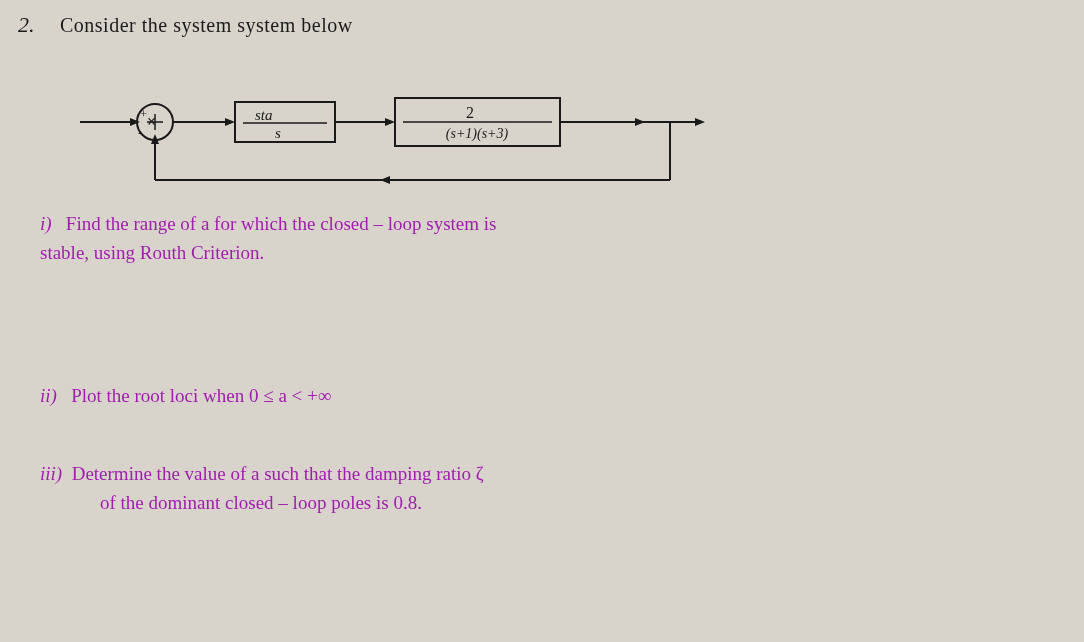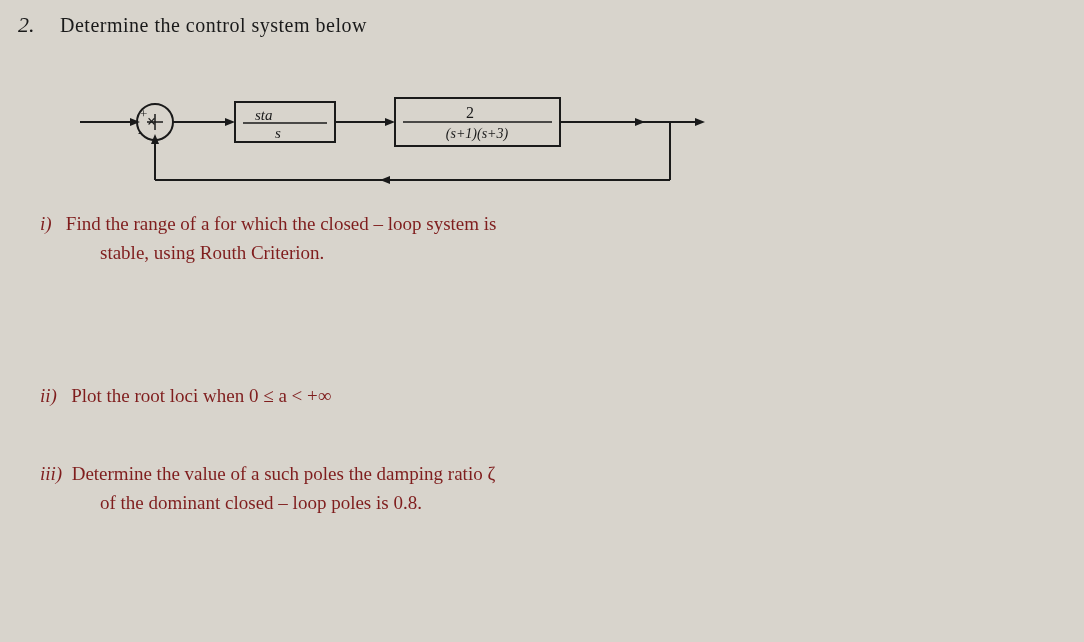--- a/index.html
+++ b/index.html
@@ -53,21 +53,21 @@
     .diagram-svg {
       width: 100%;
       height: 100%;
     }
 
     
     .subq {
       position: absolute;
       font-family: 'Segoe Script', 'Brush Script MT', cursive;
       font-size: 19px;
-      color: #7f1d1d;
+      color: #a21caf;
       line-height: 1.5;
     }
 
     .subq-i {
       top: 210px;
       left: 40px;
     }
 
     .subq-ii {
       top: 370px;
@@ -85,21 +85,21 @@
       font-family: 'Georgia', serif;
     }
   </style>
 </head>
 <body>
 
 <div class="page">
 
   <span class="question-number">2.</span>
 
-  <span class="main-text">Determine the control system below</span>
+  <span class="main-text">Consider the system system below</span>
 
   <div class="diagram-area">
     <svg class="diagram-svg" viewBox="0 0 680 130" xmlns="http://www.w3.org/2000/svg">
 
       <line x1="0" y1="52" x2="50" y2="52" stroke="#1a1a1a" stroke-width="2"></line>
       <polygon points="50,48 60,52 50,56" fill="#1a1a1a"></polygon>
 
       <circle cx="75" cy="52" r="18" fill="none" stroke="#1a1a1a" stroke-width="2"></circle>
 
       <text x="60" y="48" font-size="13" fill="#1a1a1a" font-family="Georgia">+</text>
@@ -144,28 +144,28 @@
       <polygon points="71,74 75,64 79,74" fill="#1a1a1a"></polygon>
 
       <polygon points="310,106 300,110 310,114" fill="#1a1a1a"></polygon>
     </svg>
   </div>
 
   <div class="subq subq-i">
     <span class="roman">i)&nbsp;&nbsp;</span>
     <span>Find the range of  a  for which the closed – loop system is</span>
     <br>
-    <span style="margin-left:60px;">stable,  using  Routh Criterion.</span>
+    <span style="">stable,  using  Routh Criterion.</span>
   </div>
 
   <div class="subq subq-ii">
     <span class="roman">ii)&nbsp;&nbsp;</span>
     <span>Plot the root loci  when      0 ≤ a &lt; +∞</span>
   </div>
 
   <div class="subq subq-iii">
     <span class="roman">iii)&nbsp;</span>
-    <span>Determine the value of  a  such poles the damping ratio ζ</span>
+    <span>Determine the value of  a  such that the damping ratio ζ</span>
     <br>
     <span style="margin-left:60px;">of the dominant closed – loop poles is  0.8.</span>
   </div>
 
 </div>
 
 </body></html>

